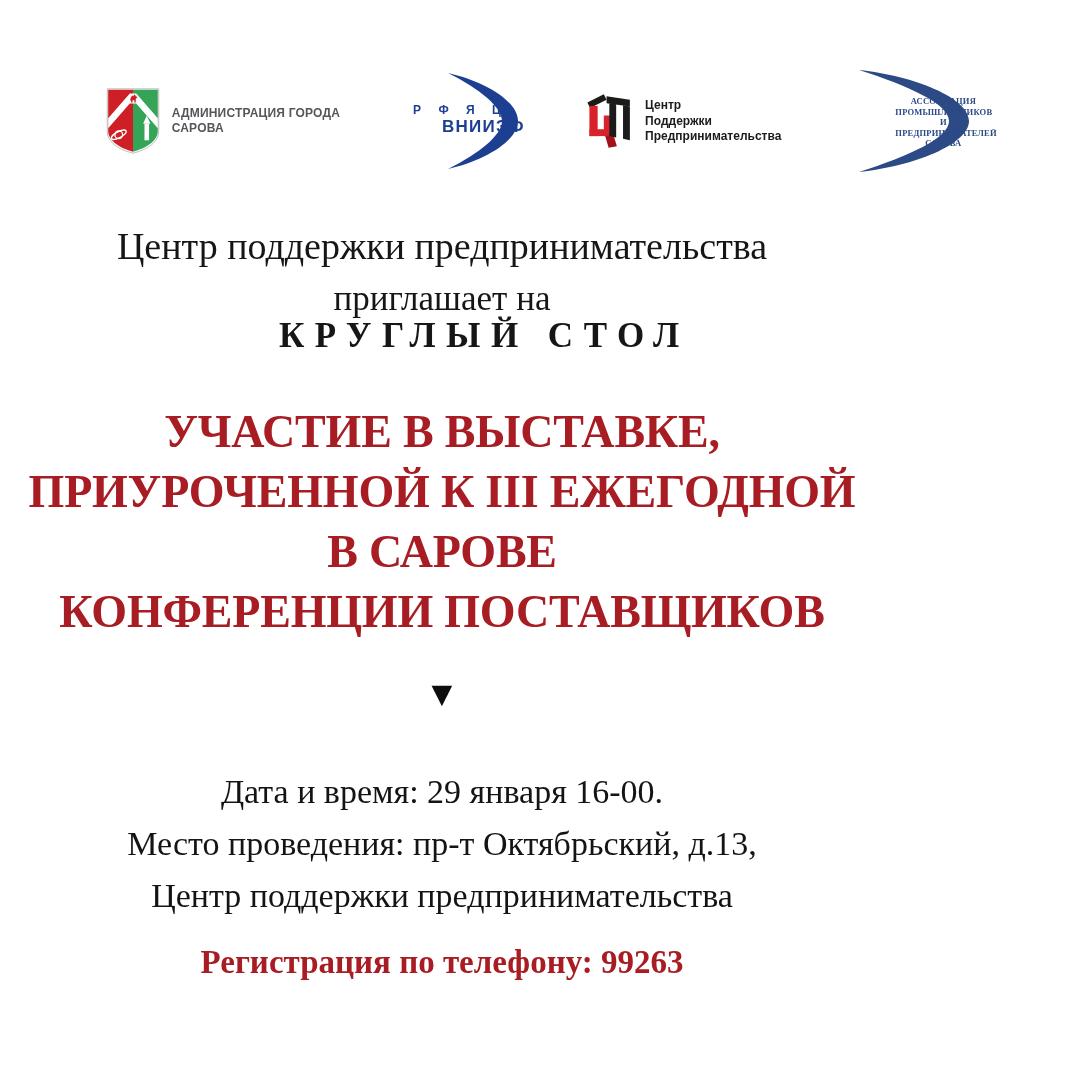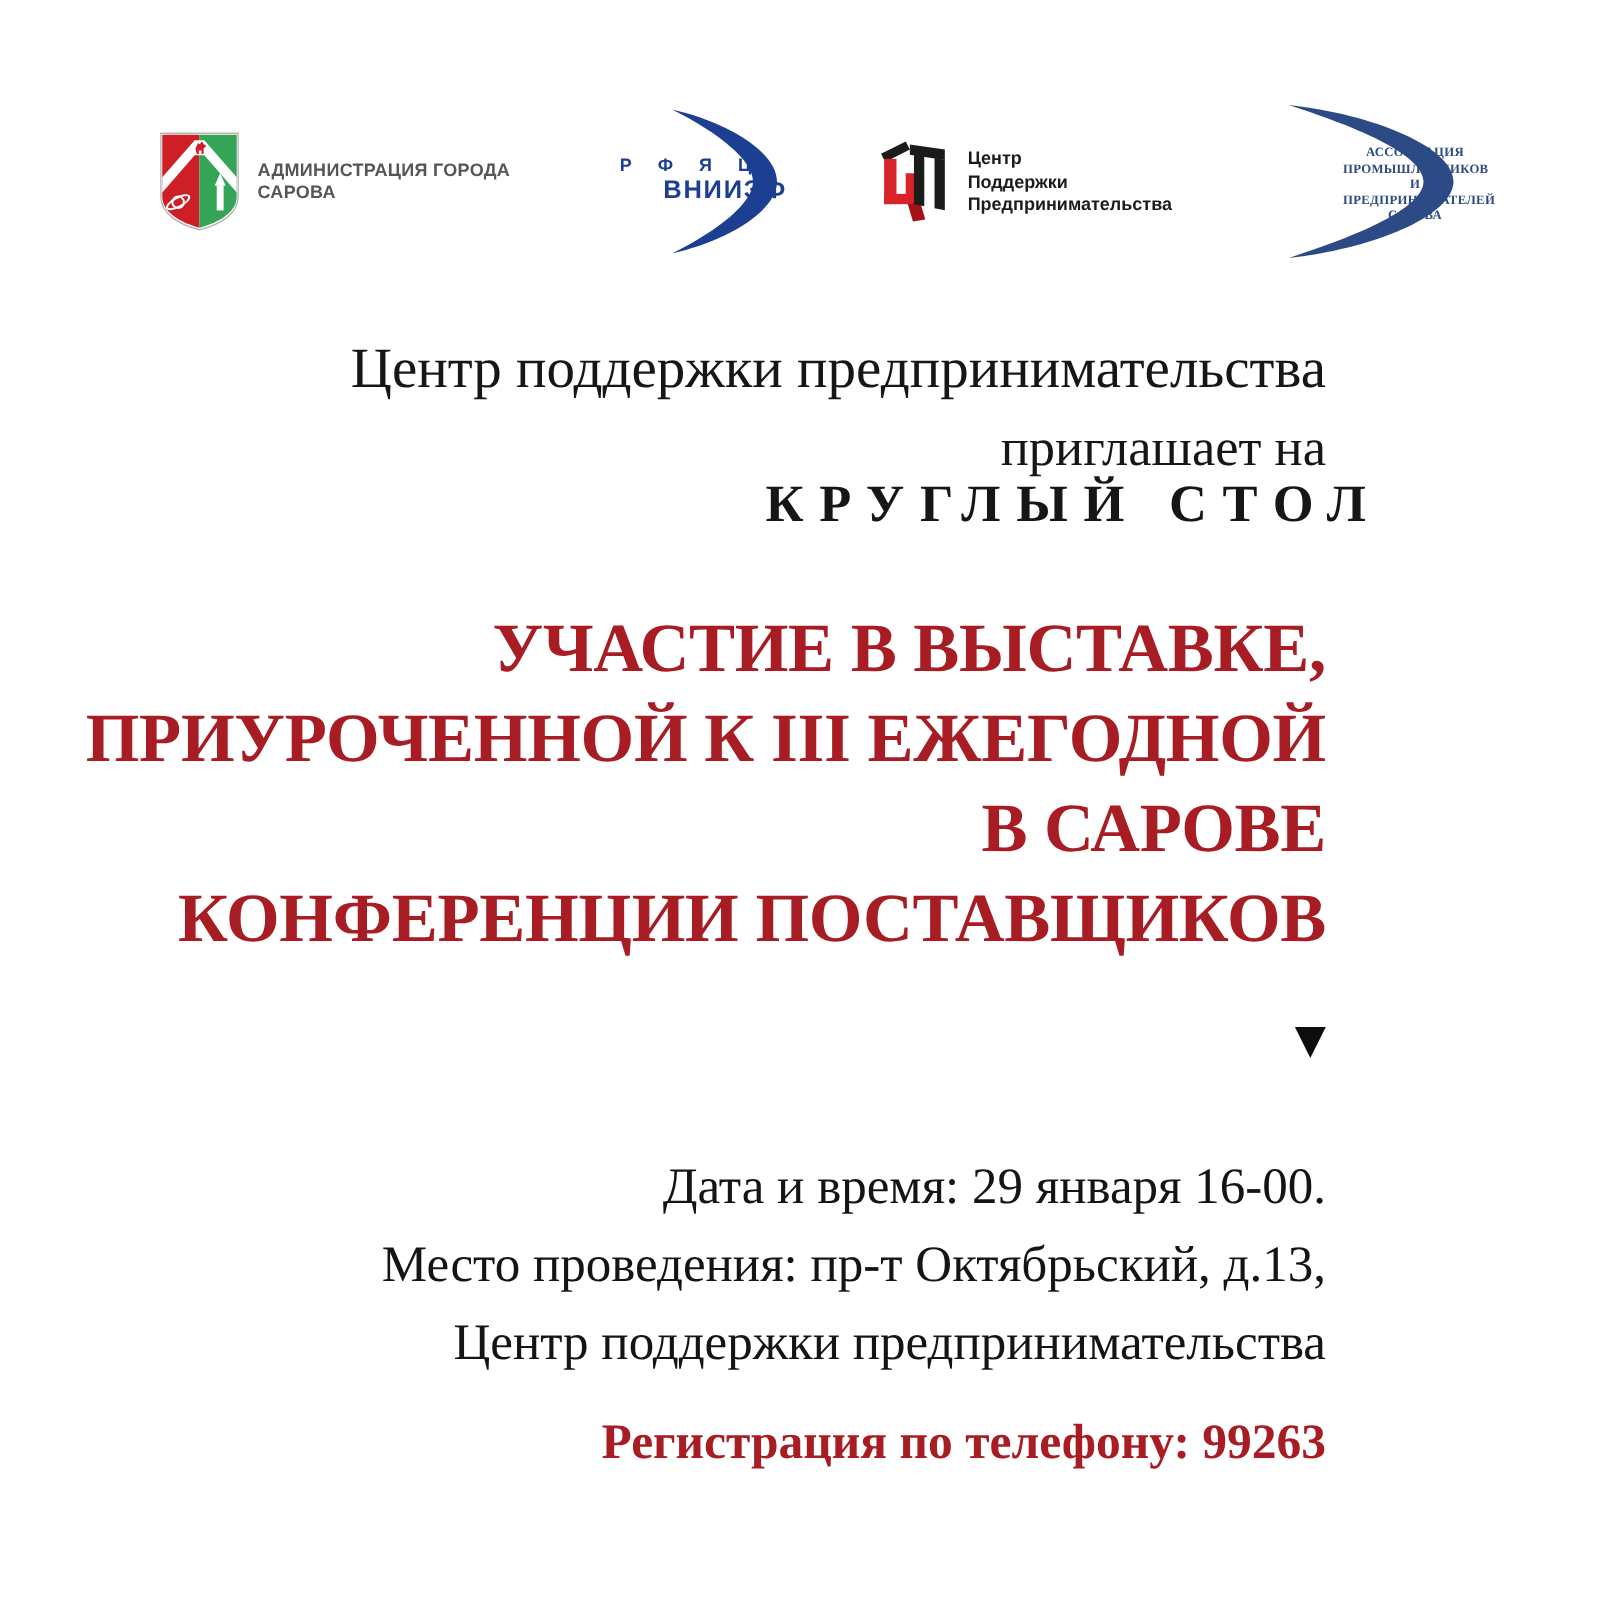--- a/index.html
+++ b/index.html
@@ -40,21 +40,21 @@
 
   .assoc-logo { position:relative; width:130px; height:102px; }
   .assoc-swoosh { position:absolute; left:0; top:0; }
   .assoc-text {
     position:absolute; left:2px; top:26px; width:96px; text-align:center;
     font-family:"Liberation Serif", serif; font-weight:bold;
     font-size:8.5px; line-height:10.5px; color:var(--navy); letter-spacing:0.2px;margin-left:48px;
   }
 
   
-  .block { position:absolute; left:0; width:884px; text-align:right; }
+  .block { position:absolute; left:0; width:884px; text-align:center; }
   .intro-1 { top:224px; font-size:38px; }
   .intro-2 { top:279px; font-size:35px; }
   .intro-3 { top:316px; font-size:35px; font-weight:bold; letter-spacing:0.30em; text-indent:0.30em;padding-left:37px; }
 
   .title { top:402px; font-weight:bold; font-size:46px; line-height:60px; color:var(--red); letter-spacing:-0.2px; }
 
   .divider { top:678px; font-family:"DejaVu Sans", sans-serif; font-size:27px; color:#0d0d0d; }
 
   .details { top:766px; font-weight:normal; font-size:34px; line-height:52px; color:#141414; }
 

